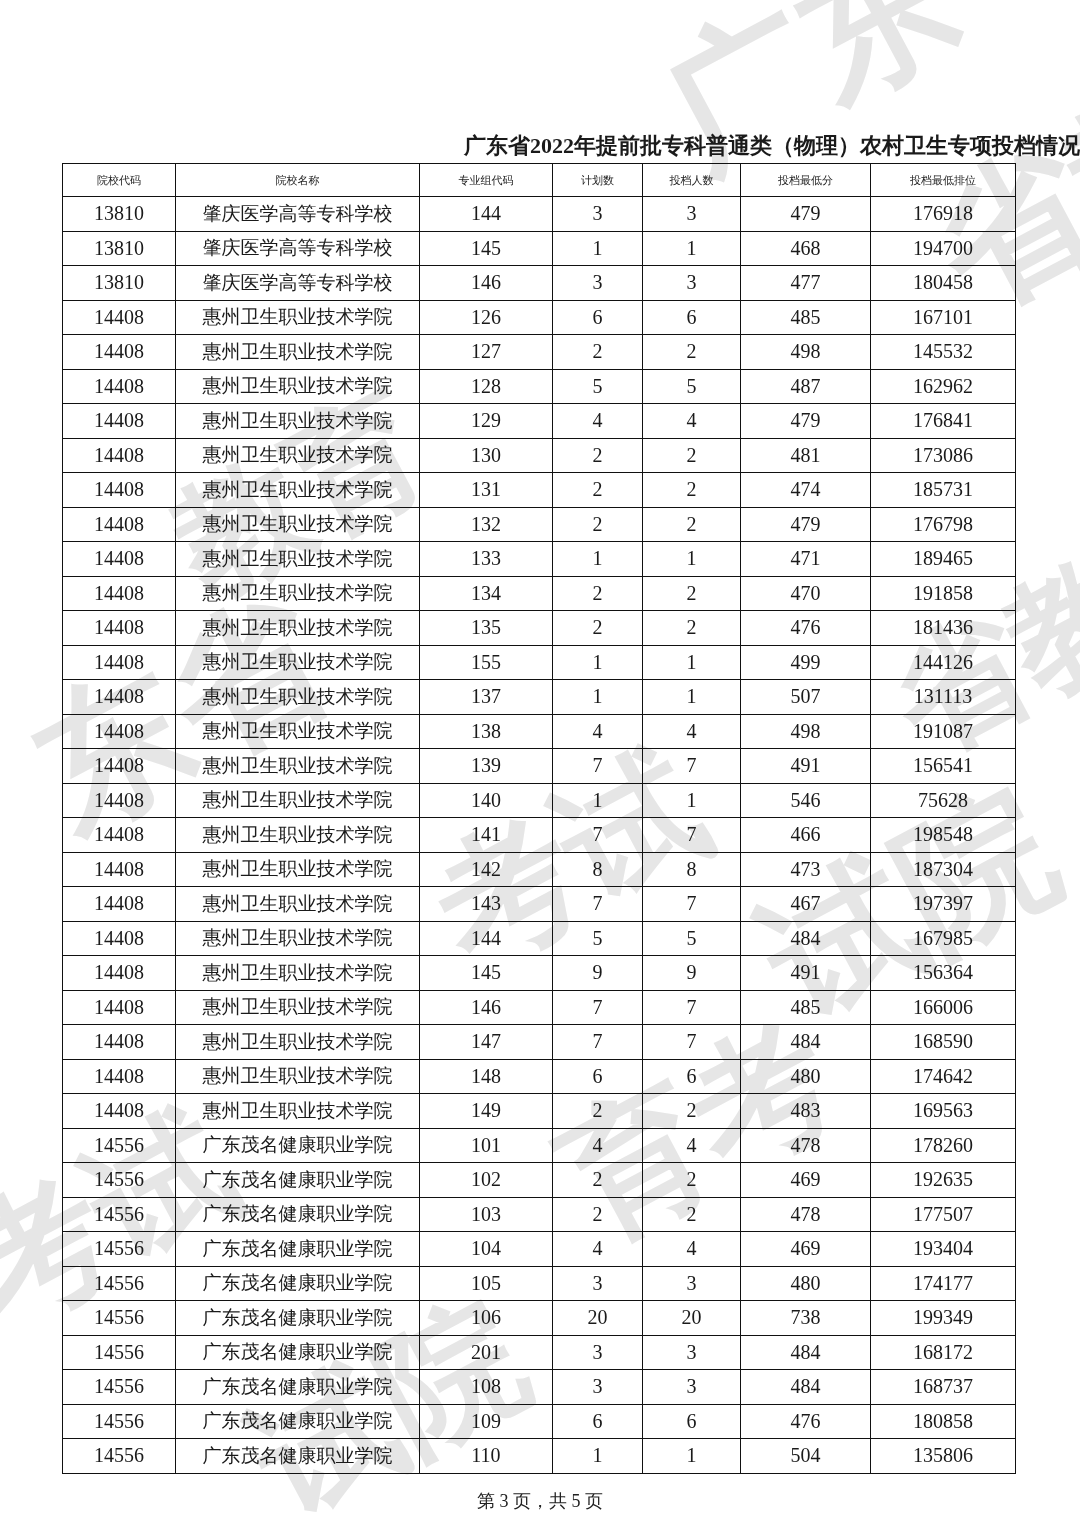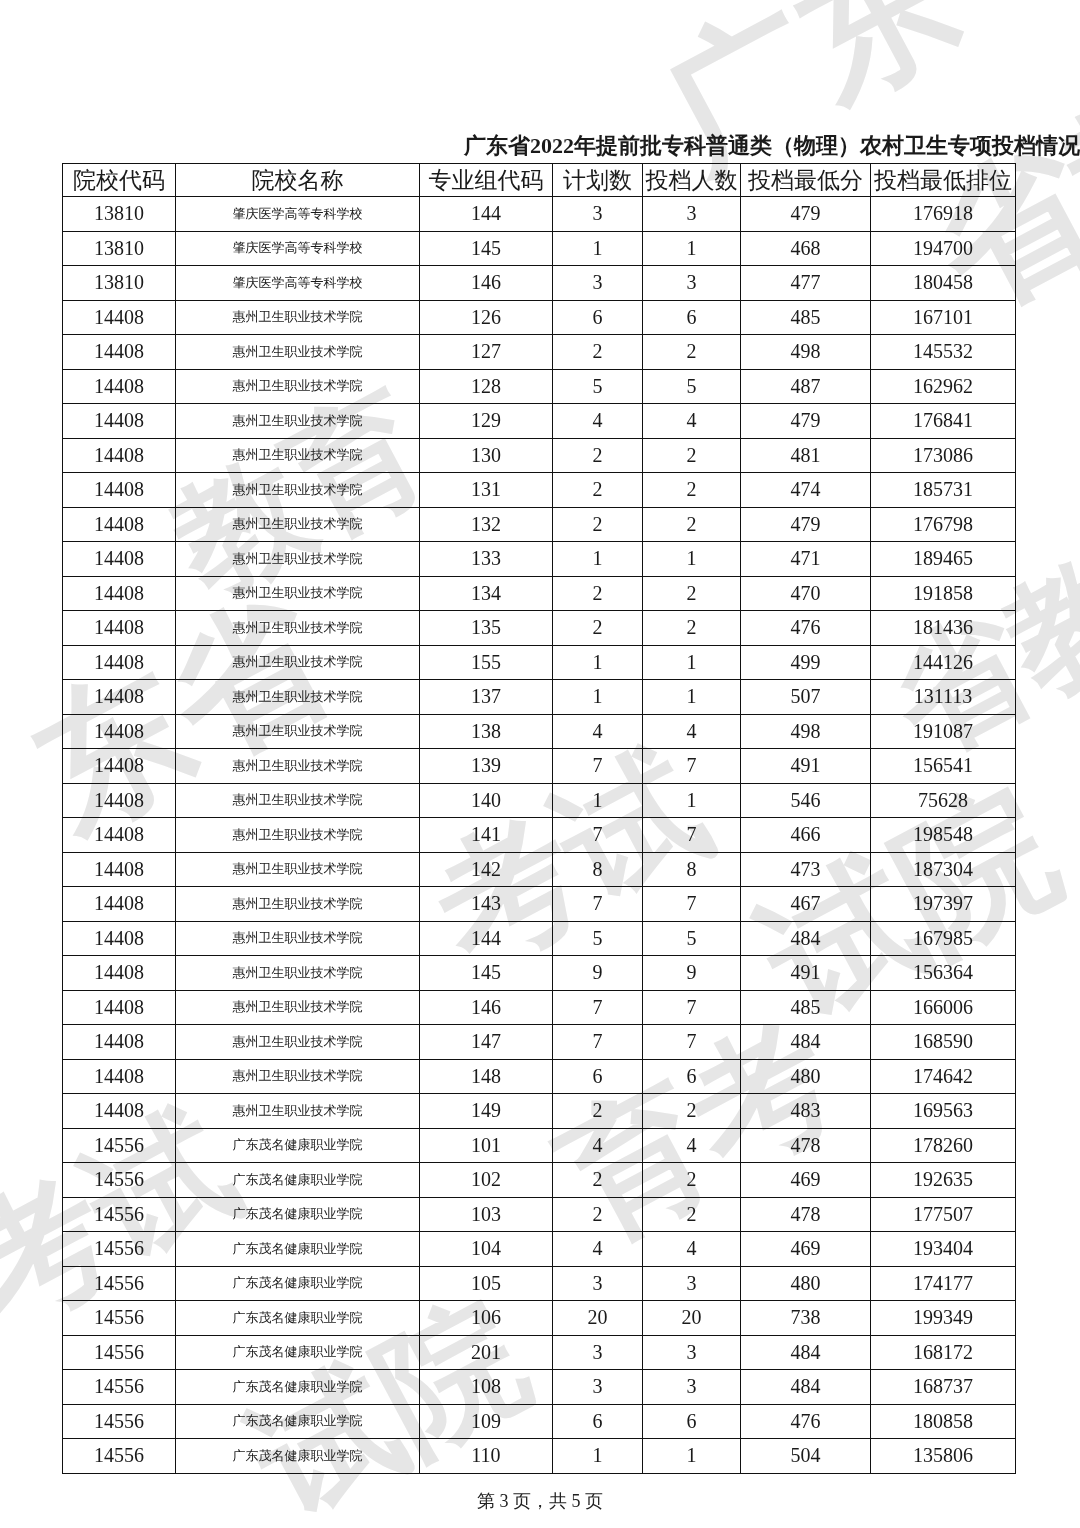--- a/index.html
+++ b/index.html
@@ -64,30 +64,30 @@
   #score-table td, #score-table th {
     border: 1.3px solid #111111;
     text-align: center;
     vertical-align: middle;
     padding: 0;
     font-weight: 400;
     background: transparent;
   }
   #score-table thead th {
     height: 32px;
-    font-size: 23px;
+    font-size: 11px;
     font-family: "Liberation Serif", "DejaVu Serif", serif;
   }
   #score-table tbody td {
     height: 33.5px;
     font-size: 20px;
     font-family: "Liberation Serif", "DejaVu Serif", serif;
   }
   #score-table tbody td.col-name {
-    font-size: 13px;
+    font-size: 19px;
     margin-top: 27px;
   }
 
   
   col.c-code  { width: 113px; }
   col.c-name  { width: 244px; }
   col.c-group { width: 133px; }
   col.c-plan  { width: 90px;  }
   col.c-admit { width: 98px;  }
   col.c-score { width: 130px; }

